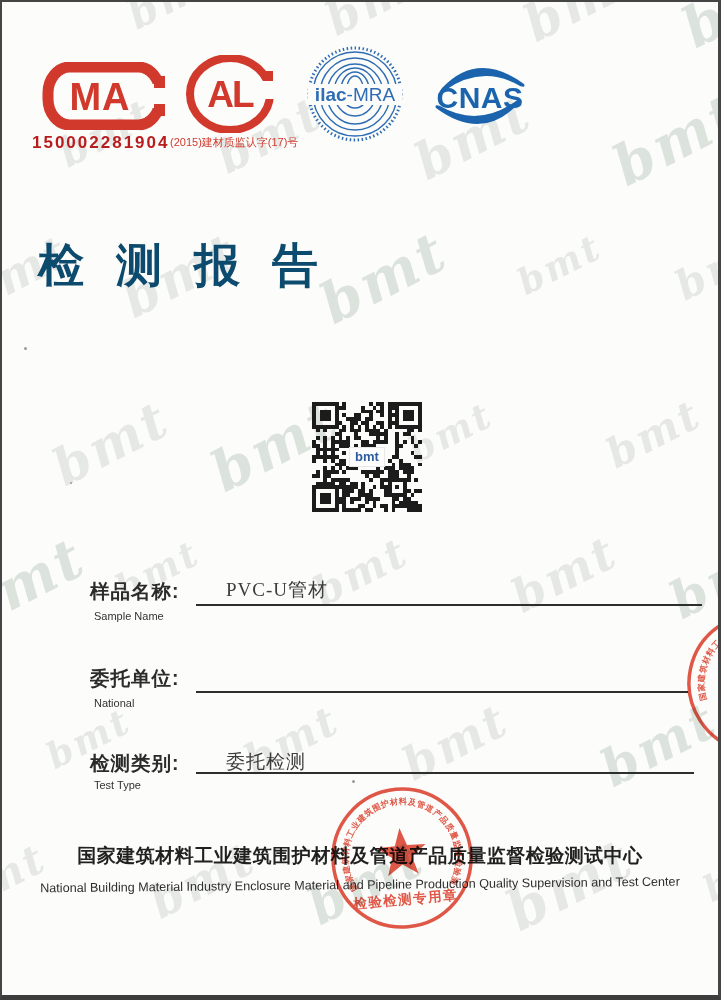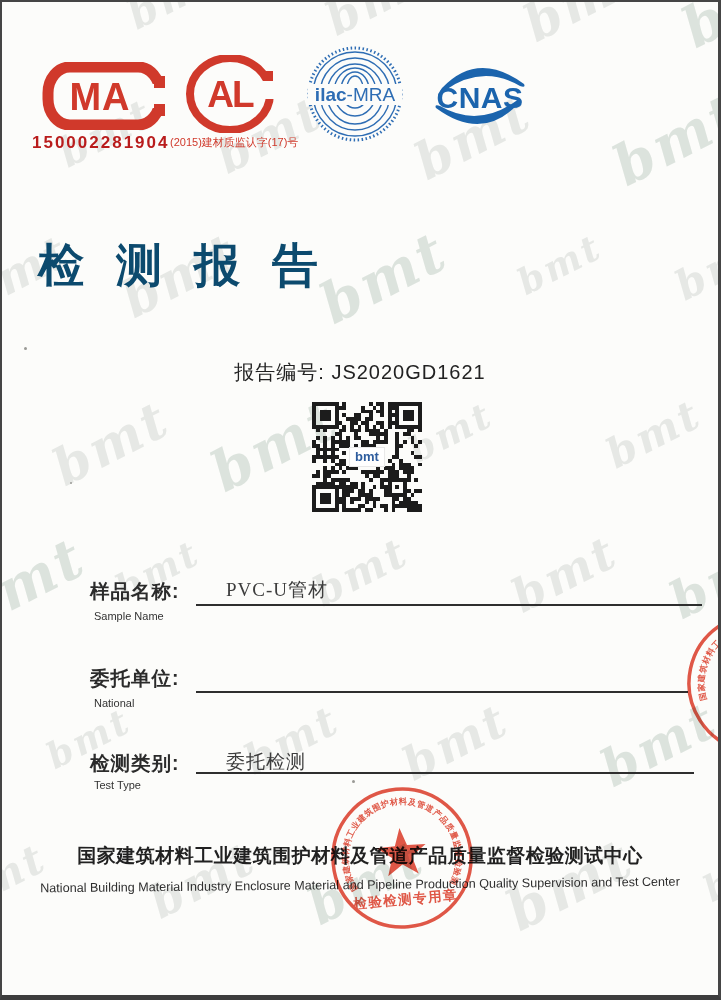--- a/index.html
+++ b/index.html
@@ -151,21 +151,20 @@
     </svg>
 
     <svg class="abs" style="left:426px;top:56px" width="104" height="76" viewBox="0 0 104 76">
       <path d="M 14,30 Q 50,-8 96,26 Q 98,30 92,28 Q 54,6 16,33 Q 10,35 14,30 Z" fill="#1b64ad"></path>
       <path d="M 90,46 Q 54,84 8,50 Q 6,46 12,48 Q 50,70 88,43 Q 94,41 90,46 Z" fill="#1b64ad"></path>
       <text x="52" y="50" text-anchor="middle" font-size="30" font-weight="bold" fill="#1b64ad" font-family="Liberation Sans, sans-serif" letter-spacing="0.5">CNAS</text>
     </svg>
 
 
     <div class="abs title-cn">检测报告</div>
-    <div class="abs report-no"><span>报告编号: </span><span>JS2020GD1621</span></div>
 
     <div class="abs qr-wrap">
       <svg id="qr-svg" width="110" height="110" viewBox="0 0 29 29" shape-rendering="crispEdges">
           <rect x="0" y="0" width="1" height="1" fill="#1c1c1c"></rect>
           <rect x="1" y="0" width="1" height="1" fill="#1c1c1c"></rect>
           <rect x="2" y="0" width="1" height="1" fill="#1c1c1c"></rect>
           <rect x="3" y="0" width="1" height="1" fill="#1c1c1c"></rect>
           <rect x="4" y="0" width="1" height="1" fill="#1c1c1c"></rect>
           <rect x="5" y="0" width="1" height="1" fill="#1c1c1c"></rect>
           <rect x="6" y="0" width="1" height="1" fill="#1c1c1c"></rect>

